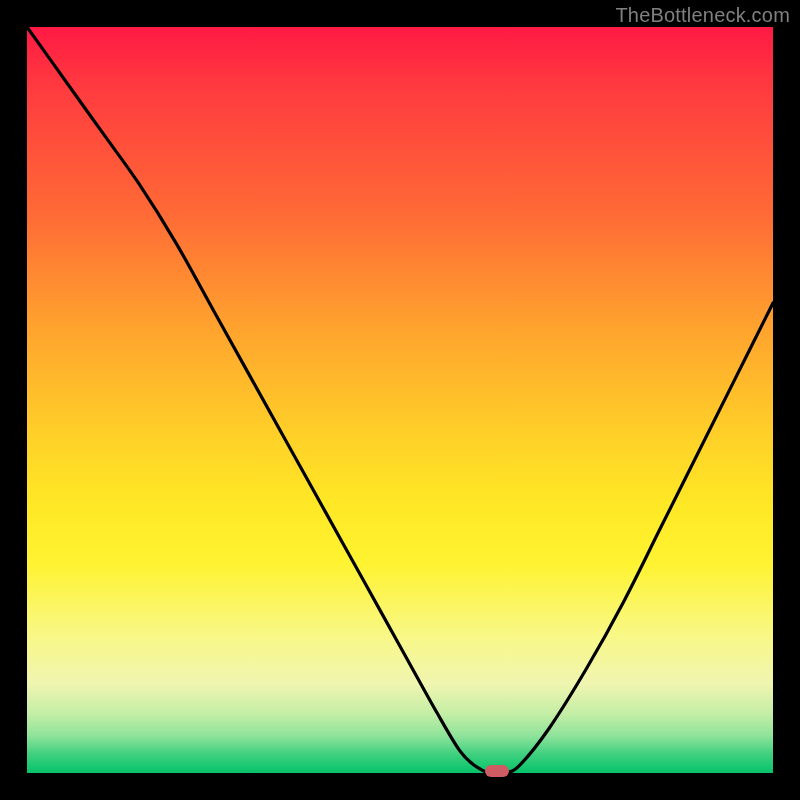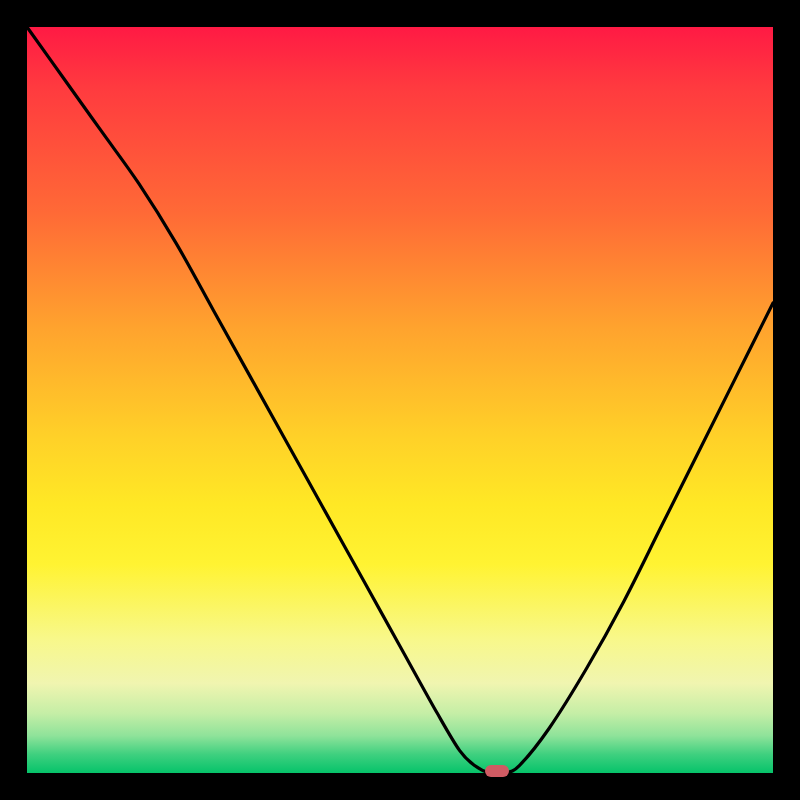--- a/index.html
+++ b/index.html
@@ -70,13 +70,14 @@
 </head>
 <body>
 
 <div class="frame">
   <div class="plot-area">
     <svg class="curve" viewBox="0 0 746 746" preserveAspectRatio="none">
       <path id="curve-path" fill="none" stroke="#000" stroke-width="3.2" stroke-linejoin="round" stroke-linecap="round" d="M 0,0 C 6.216666666666668,8.703333333333319 24.866666666666667,34.81333333333323 37.300000000000004,52.219999999999914 C 49.73333333333334,69.6266666666666 62.16666666666668,87.03333333333337 74.60000000000001,104.44000000000005 C 87.03333333333335,121.84666666666674 99.46666666666665,138.00999999999996 111.89999999999999,156.65999999999997 C 124.33333333333333,175.30999999999997 136.76666666666668,195.20333333333335 149.20000000000002,216.34000000000003 C 161.63333333333335,237.47666666666672 174.06666666666666,261.1 186.5,283.48 C 198.93333333333334,305.86 211.36666666666665,328.24 223.79999999999998,350.62 C 236.23333333333332,373 248.66666666666663,395.38 261.09999999999997,417.76 C 273.5333333333333,440.14 285.9666666666667,462.52000000000004 298.40000000000003,484.90000000000003 C 310.83333333333337,507.28000000000003 323.26666666666665,529.66 335.7,552.04 C 348.1333333333333,574.42 360.56666666666666,596.8 373,619.18 C 385.43333333333334,641.56 400.35333333333335,668.9133333333334 410.3,686.32 C 420.24666666666667,703.7266666666667 426.4633333333333,714.9166666666667 432.67999999999995,723.62 C 438.8966666666666,732.3233333333333 442.6266666666666,734.81 447.59999999999997,738.54 C 452.5733333333333,742.27 457.5466666666666,744.7566666666667 462.52,746 C 467.49333333333334,747.2433333333333 472.46666666666664,747.2433333333333 477.44,746 C 482.41333333333336,744.7566666666667 484.90000000000003,746 492.36,738.54 C 499.82,731.0799999999999 511.00999999999993,717.4033333333333 522.1999999999999,701.24 C 533.3899999999999,685.0766666666667 547.0666666666666,662.6966666666666 559.5,641.56 C 571.9333333333334,620.4233333333333 584.3666666666668,598.0433333333333 596.8000000000001,574.42 C 609.2333333333333,550.7966666666666 621.6666666666667,524.6866666666666 634.1,499.82 C 646.5333333333333,474.9533333333333 658.9666666666667,450.0866666666667 671.4,425.22 C 683.8333333333333,400.35333333333335 696.2666666666667,375.4866666666667 708.6999999999999,350.62 C 721.1333333333332,325.75333333333333 739.7833333333333,288.4533333333333 746,276.02"></path>
     </svg>
     <div id="marker" class="marker" style="left: 457.98px; top: 738px;"></div>
   </div>
+  <div class="watermark">TheBottleneck.com</div>
 </div>
 
 </body></html>

